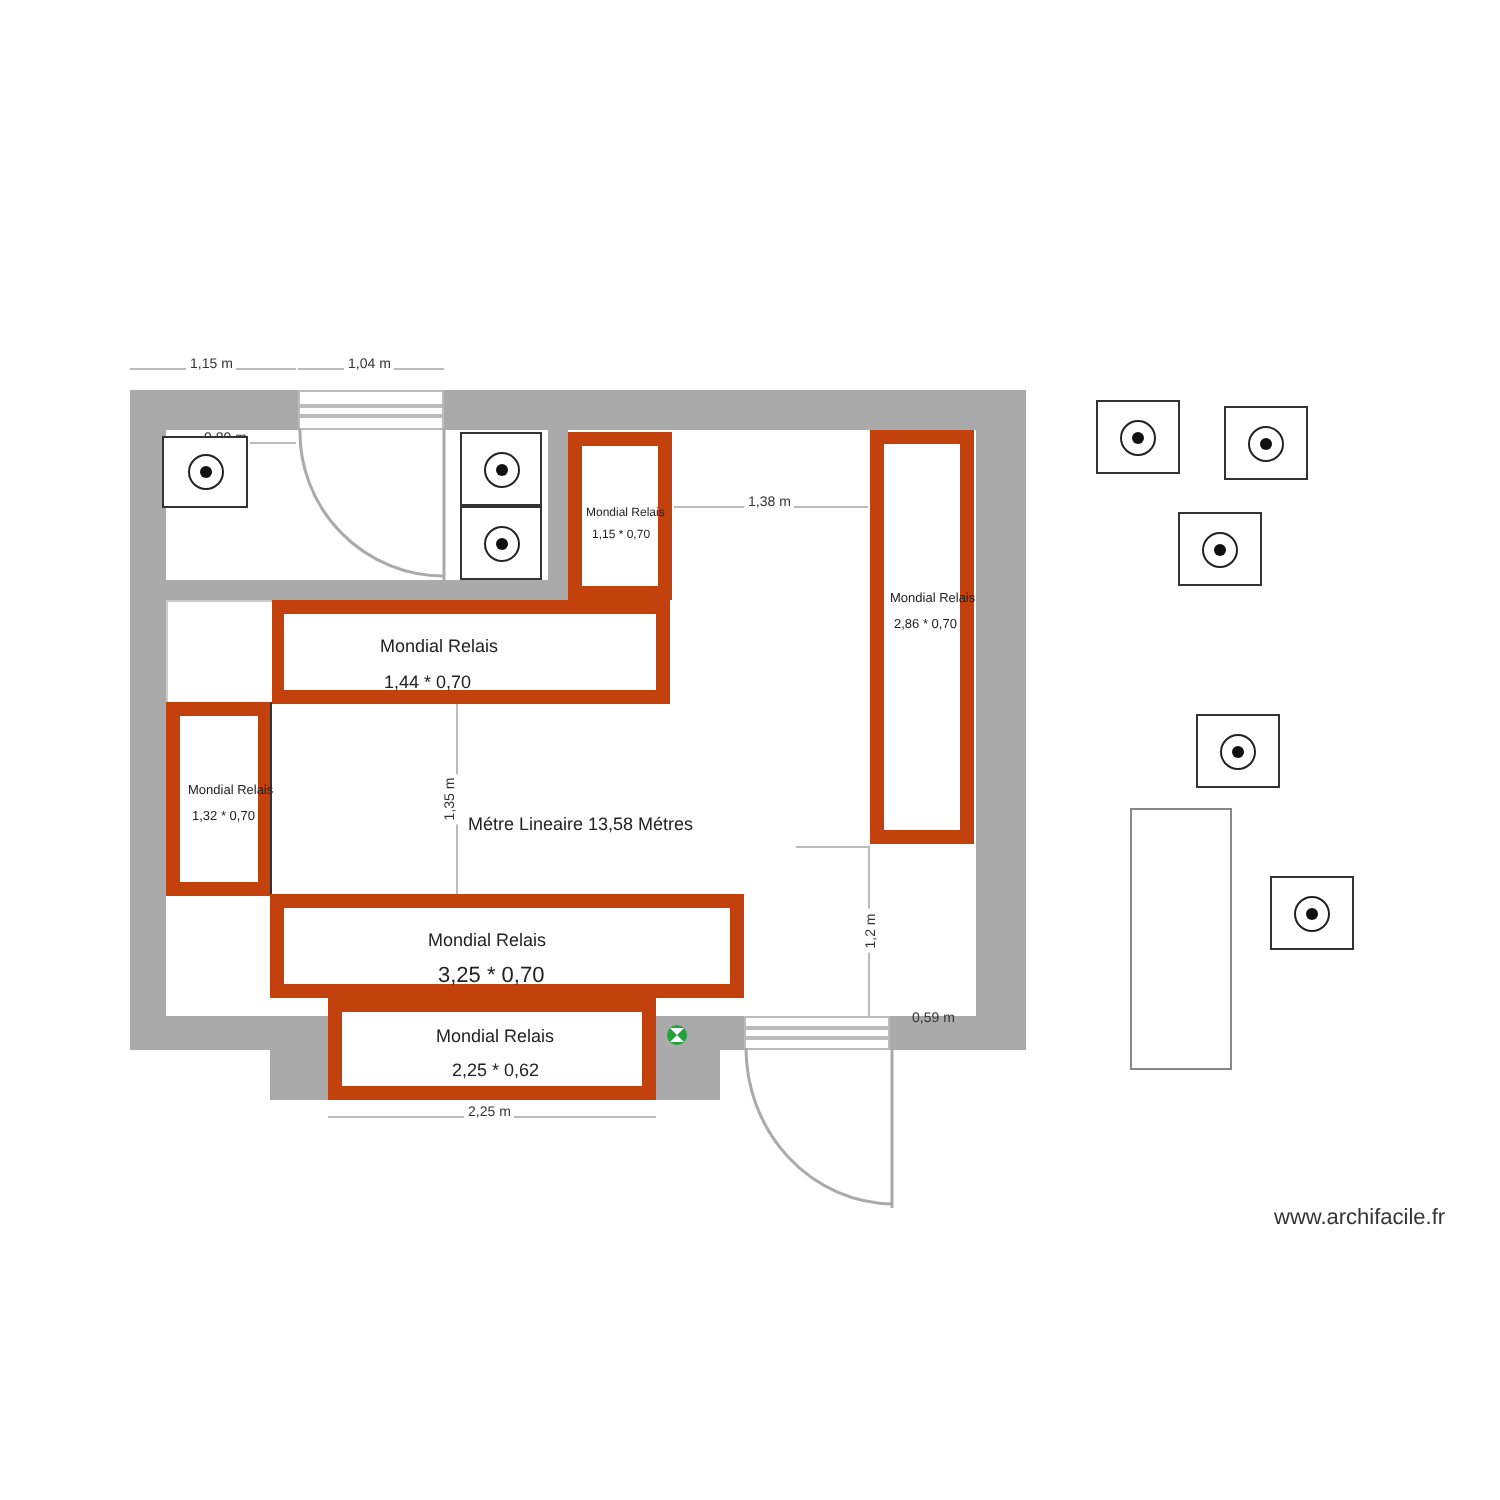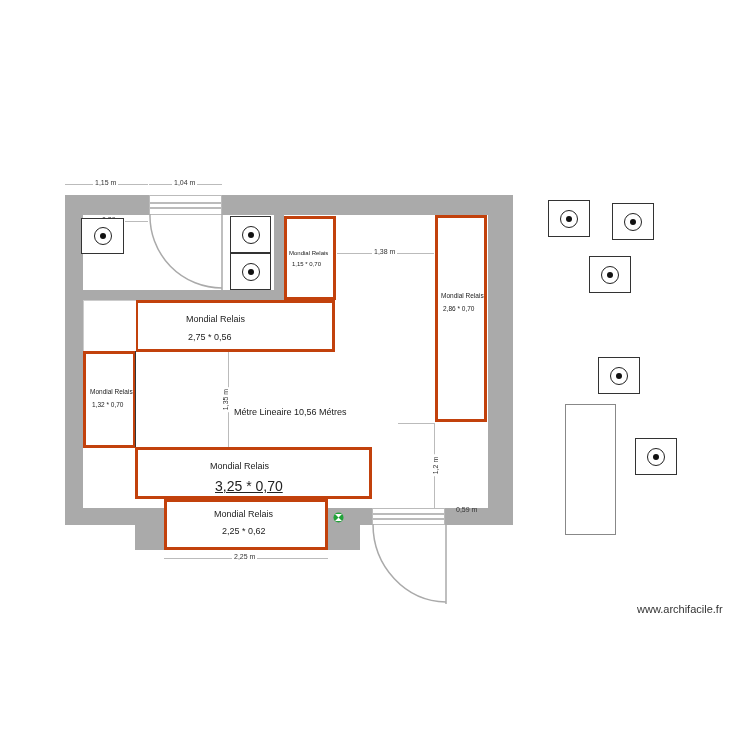--- a/index.html
+++ b/index.html
@@ -1,20 +1,20 @@
 <!DOCTYPE html>
 <html><head>
   <meta charset="utf-8">
   <style>
     html, body { margin: 0; padding: 0; background: #ffffff; }
     body { width: 750px; height: 750px; position: relative; overflow: hidden;
            font-family: "Liberation Sans", sans-serif; color: #222; }
     .abs { position: absolute; }
     .wall { position: absolute; background: #aaaaaa; }
-    .box { position: absolute; box-sizing: border-box; border: 3px solid #c2410c; background: #fff; }
+    .box { position: absolute; box-sizing: border-box; border: 7px solid #c2410c; background: #fff; }
     .box-light { position: absolute; box-sizing: border-box; border: 1px solid #999; background: #fff; }
     .lbl { position: absolute; white-space: nowrap; color: #222; }
     .dim-h { position: absolute; height: 0; border-top: 1px solid #bbb; }
     .dim-v { position: absolute; width: 0; border-left: 1px solid #bbb; }
     .dim-txt { position: absolute; font-size: 7px; background: #fff; padding: 0 2px; white-space: nowrap; color: #333; }
     .socket { position: absolute; box-sizing: border-box; border: 1px solid #333; background: #fff; }
     .socket .ring { position: absolute; left: 50%; top: 50%; width: 18px; height: 18px; margin: -9px 0 0 -9px;
                     border: 1px solid #222; border-radius: 50%; box-sizing: border-box; }
     .socket .dot { position: absolute; left: 50%; top: 50%; width: 6px; height: 6px; margin: -3px 0 0 -3px;
                    background: #111; border-radius: 50%; }
@@ -82,38 +82,38 @@
 <div class="dim-h" style="left:337px;top:253px;width:97px;"></div>
 <div class="dim-txt" style="left:372px;top:248px;">1,38 m</div>
 
 <div class="box" style="left:435px;top:215px;width:52px;height:207px;">
   <div class="lbl" style="left:3px;top:74px;font-size:6.5px;">Mondial Relais</div>
   <div class="lbl" style="left:5px;top:87px;font-size:6.5px;">2,86 * 0,70</div>
 </div>
 
 <div class="box" style="left:135px;top:300px;width:200px;height:52px;">
   <div class="lbl" style="left:48px;top:11px;font-size:9px;">Mondial Relais</div>
-  <div class="lbl" style="left:50px;top:29px;font-size:9px;">2,75 * 0,56</div>
+  <div class="lbl" style="left:50px;top:29px;font-size:9px;">1,44 * 0,70</div>
 </div>
 <div class="box-light" style="left:83px;top:300px;width:53px;height:52px;border:1px solid #ccc;border-right:none;"></div>
 
 <div class="box" style="left:83px;top:351px;width:53px;height:97px;">
   <div class="lbl" style="left:4px;top:34px;font-size:6.5px;">Mondial Relais</div>
   <div class="lbl" style="left:6px;top:47px;font-size:6.5px;">1,32 * 0,70</div>
 </div>
 <div class="dim-v" style="left:135px;top:351px;height:97px;border-left:1px solid #333;"></div>
 
 <div class="dim-v" style="left:228px;top:352px;height:96px;"></div>
 <div class="dim-txt" style="left:213px;top:396px;transform:rotate(-90deg);">1,35 m</div>
 
-<div class="lbl" style="left:234px;top:407px;font-size:9px;">Métre Lineaire 10,56 Métres</div>
+<div class="lbl" style="left:234px;top:407px;font-size:9px;">Métre Lineaire 13,58 Métres</div>
 
 <div class="box" style="left:135px;top:447px;width:237px;height:52px;">
   <div class="lbl" style="left:72px;top:11px;font-size:9px;">Mondial Relais</div>
-  <div class="lbl" style="left:77px;top:28px;font-size:14px;text-decoration:underline;">3,25 * 0,70</div>
+  <div class="lbl" style="left:77px;top:28px;font-size:11px;">3,25 * 0,70</div>
 </div>
 
 <div class="box" style="left:164px;top:499px;width:164px;height:51px;">
   <div class="lbl" style="left:47px;top:7px;font-size:9px;">Mondial Relais</div>
   <div class="lbl" style="left:55px;top:24px;font-size:9px;">2,25 * 0,62</div>
 </div>
 
 <div class="dim-h" style="left:164px;top:558px;width:164px;"></div>
 <div class="dim-txt" style="left:232px;top:553px;">2,25 m</div>
 

